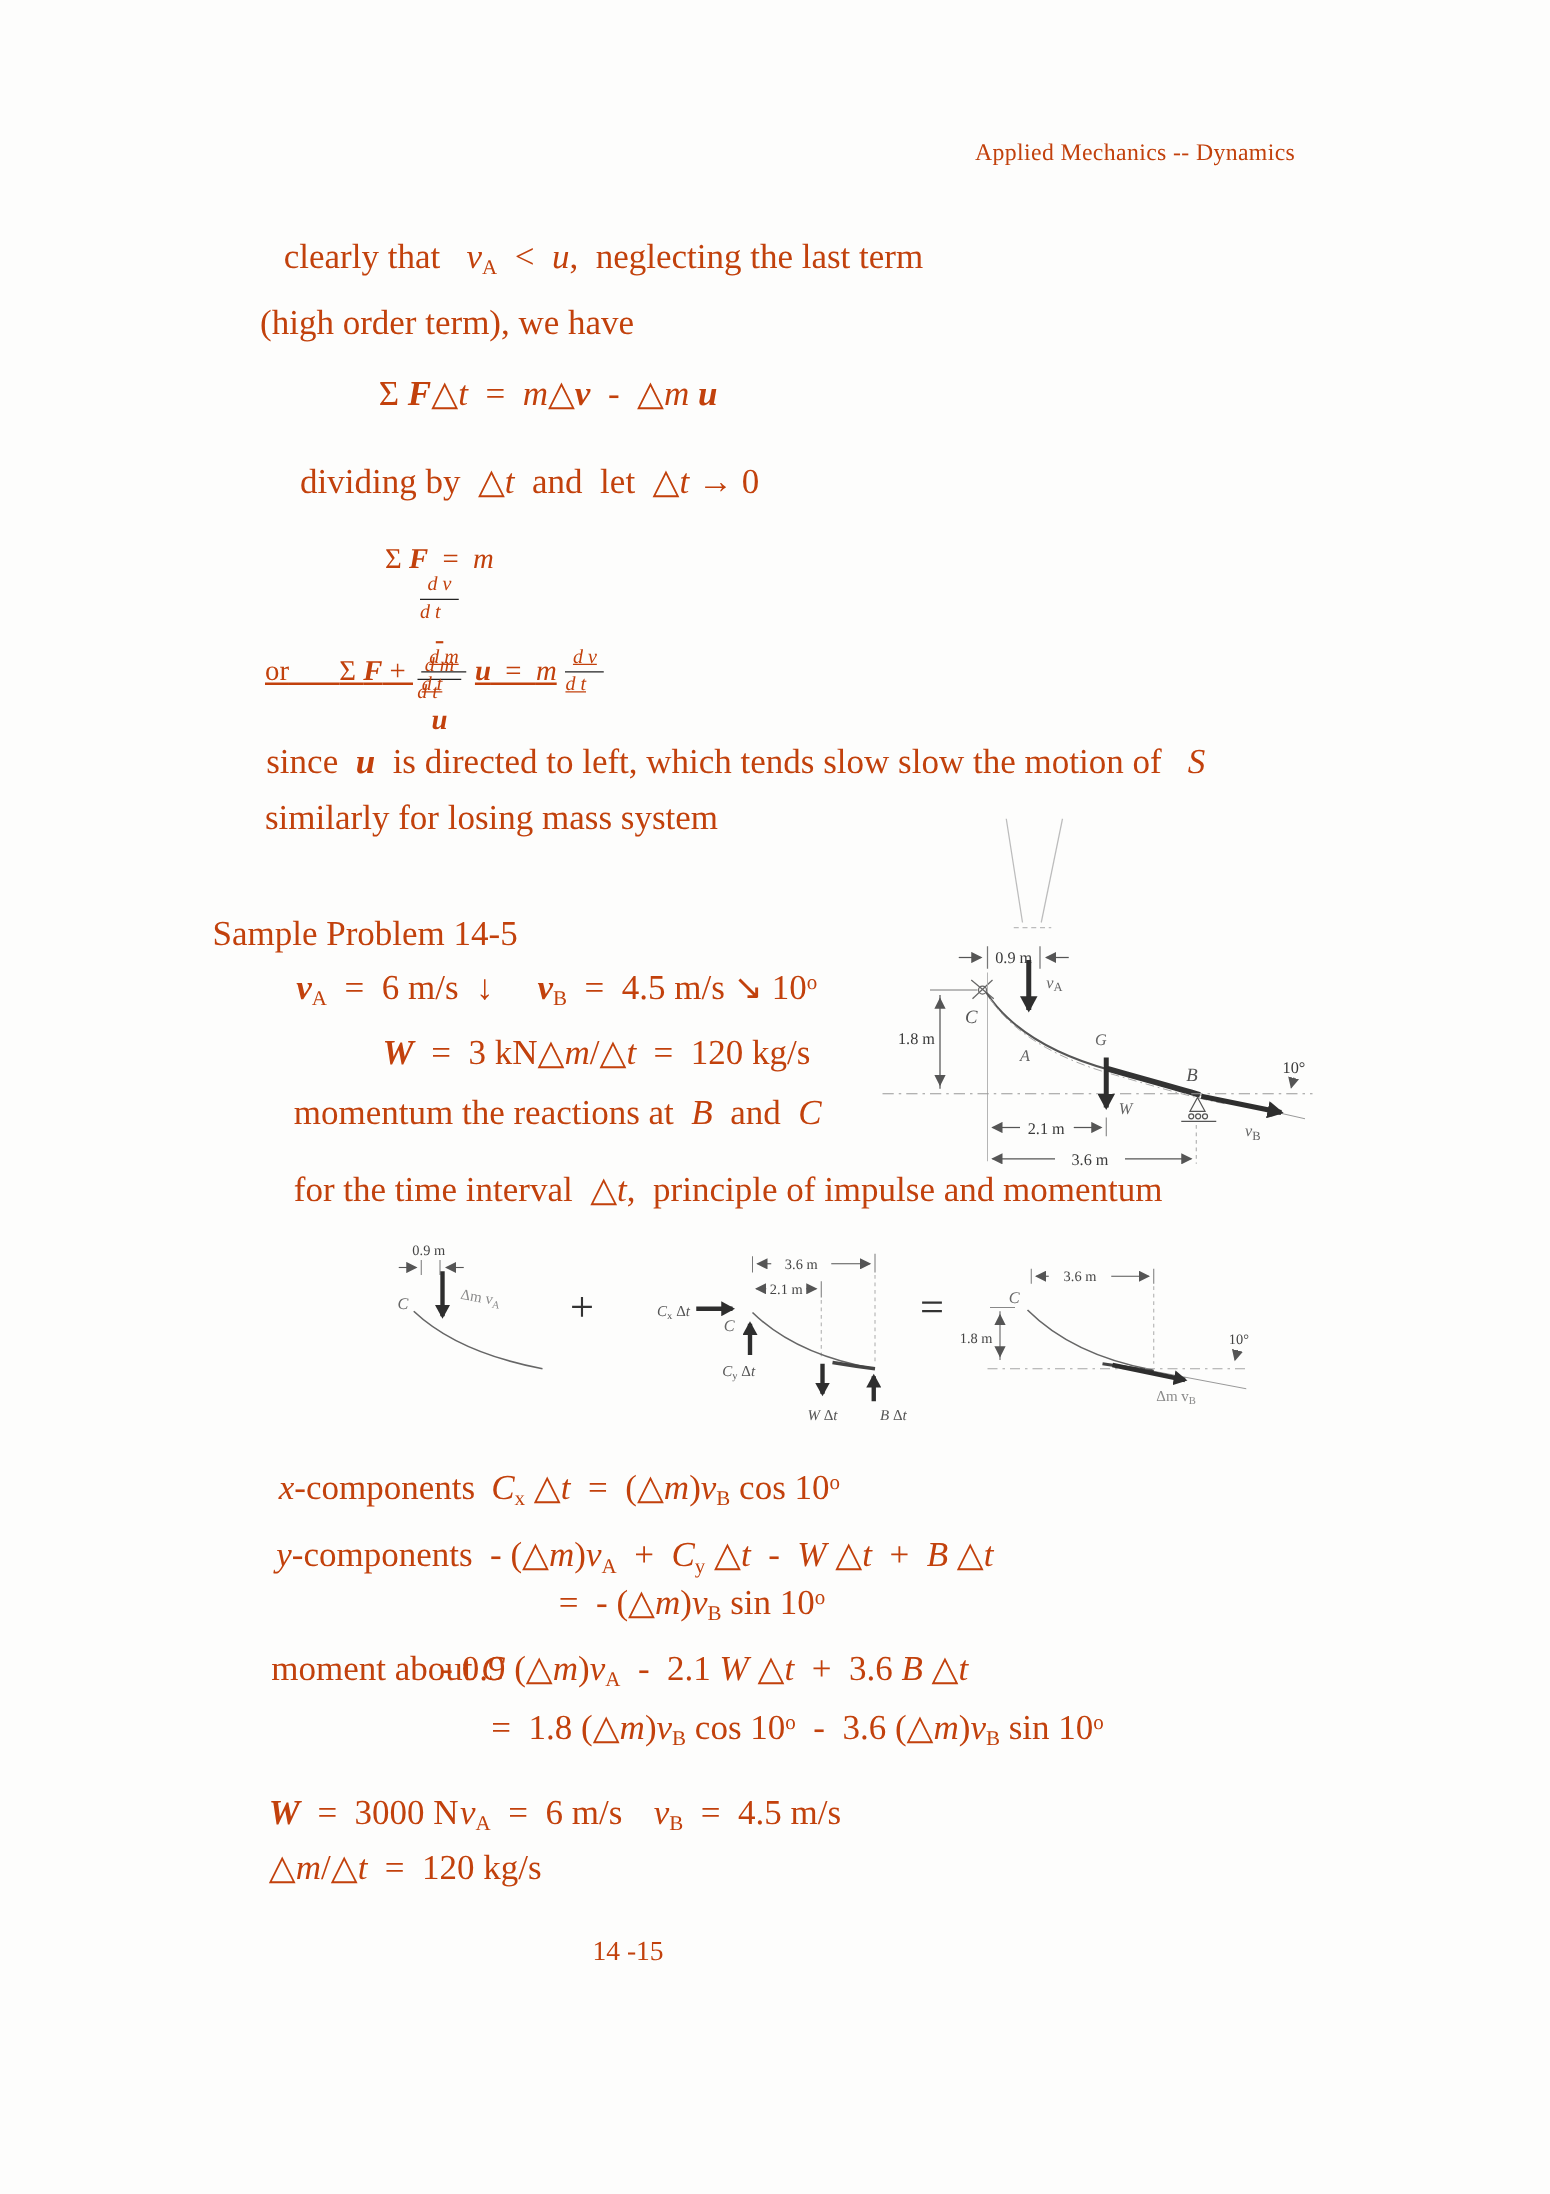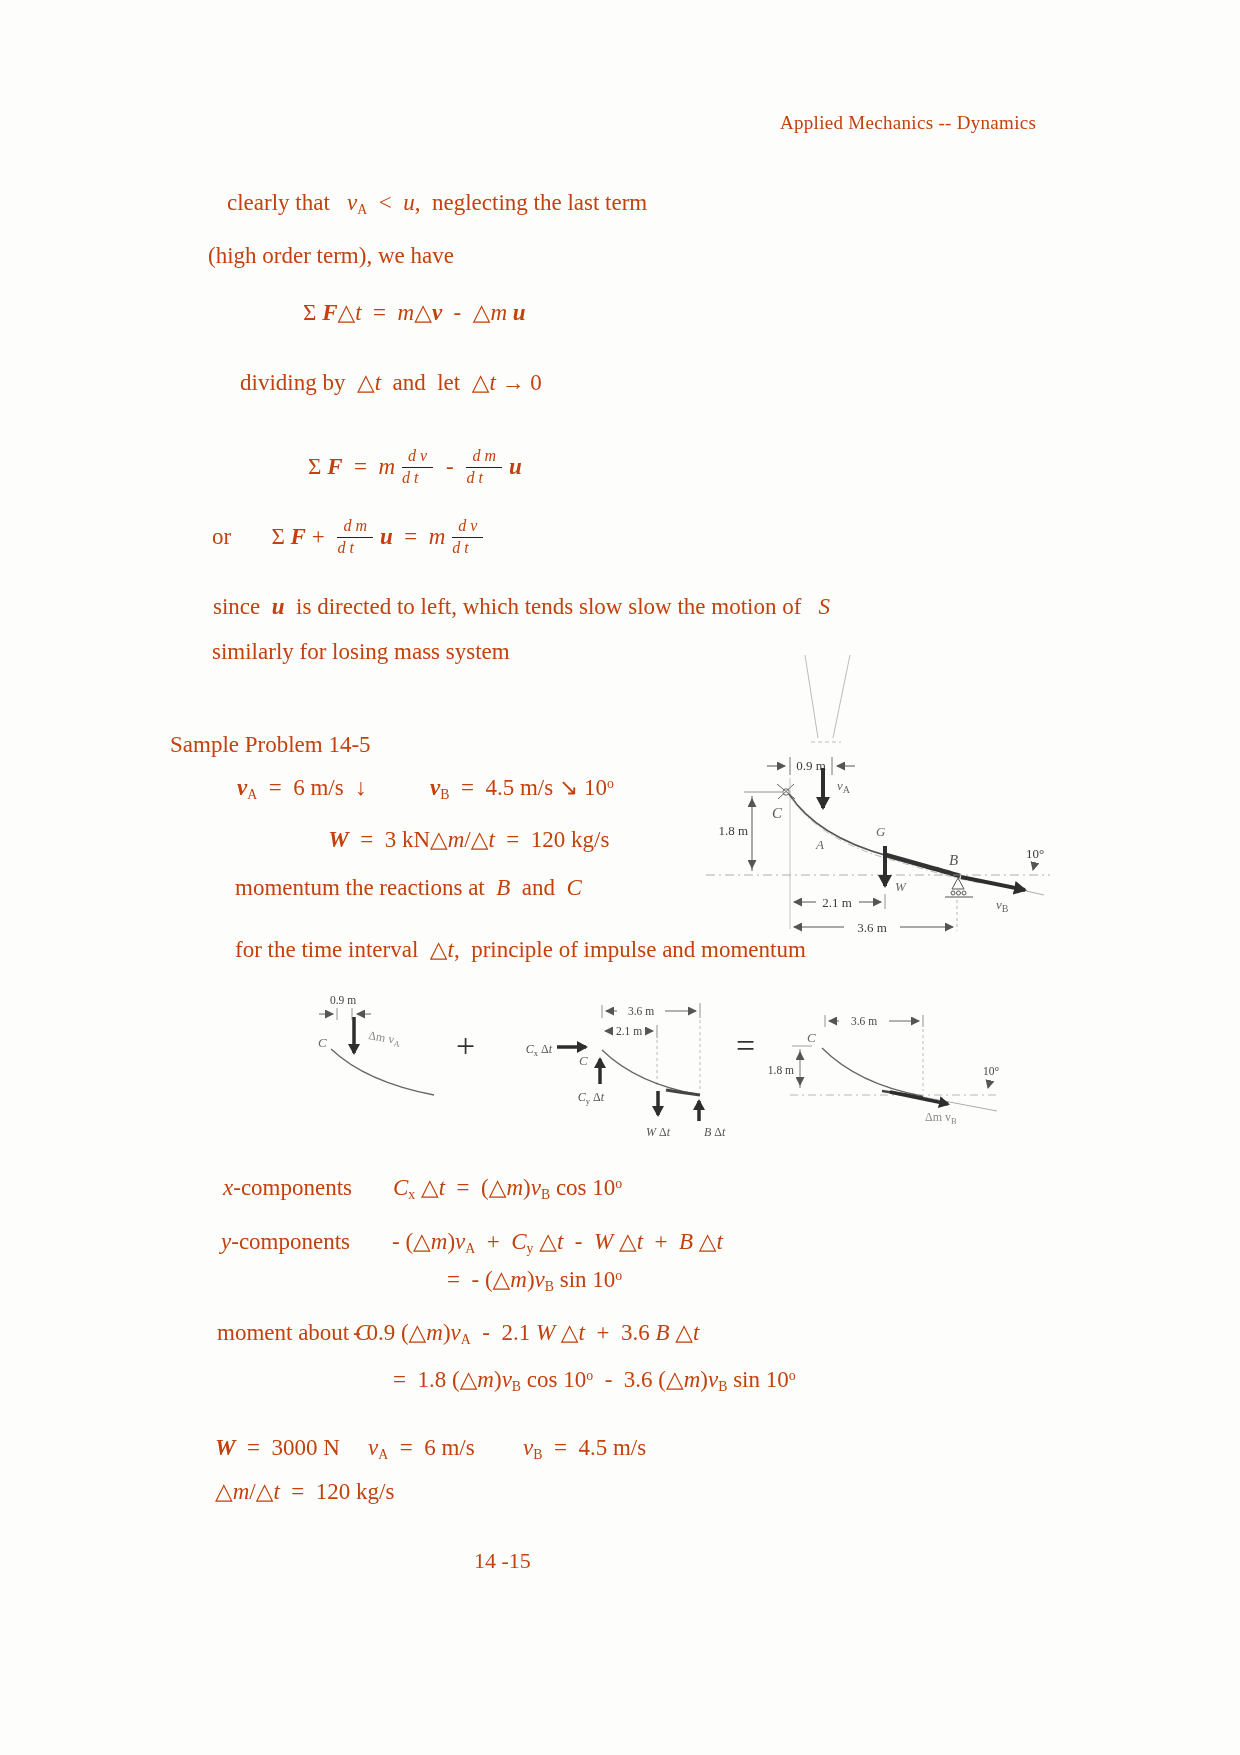--- a/index.html
+++ b/index.html
@@ -1,18 +1,18 @@
 <!DOCTYPE html>
 <html><head>
 <meta charset="utf-8">
 <style>
   html,body{margin:0;padding:0;background:#d9d9d9;}
   .page{position:relative;width:1240px;height:1755px;background:#fdfdfc;overflow:hidden;
         font-family:"Liberation Serif",serif;color:#c2410c;}
-  .tline{position:absolute;white-space:pre;font-size:23px;line-height:1.15;}
+  .tline{position:absolute;white-space:pre;font-size:28px;line-height:1.15;}
   .eqline{position:absolute;display:flex;align-items:center;white-space:pre;font-size:23px;}
   .hdr{position:absolute;font-size:19px;letter-spacing:.3px;}
   .pagenum{position:absolute;font-size:22px;}
   .seg-p{}
   .seg-i{font-style:italic;}
   .seg-bi{font-style:italic;font-weight:700;}
   .seg-sub{font-size:0.6em;position:relative;top:0.28em;}
   .seg-sup{font-size:0.6em;position:relative;top:-0.5em;}
   .colblock{display:inline-block;}
   .frac{display:inline-flex;flex-direction:column;align-items:flex-start;font-style:italic;
@@ -34,35 +34,35 @@
 
 <div class="page">
 
   <div class="hdr" style="left:780px;top:112px;">Applied Mechanics -- Dynamics</div>
 
   <div class="tline" style="left:227px;top:190px;"><span class="seg-p">clearly that   </span><span class="seg-i">v</span><span class="seg-sub">A</span><span class="seg-p">  &lt;  </span><span class="seg-i">u</span><span class="seg-p">,  neglecting the last term</span></div>
   <div class="tline" style="left:208px;top:243px;"><span class="seg-p">(high order term), we have</span></div>
   <div class="tline" style="left:303px;top:300px;"><span class="seg-p">Σ </span><span class="seg-bi">F</span><span class="seg-p">△</span><span class="seg-i">t</span><span class="seg-p">  =  </span><span class="seg-i">m</span><span class="seg-p">△</span><span class="seg-bi">v</span><span class="seg-p">  -  </span><span class="seg-p">△</span><span class="seg-i">m </span><span class="seg-bi">u</span></div>
   <div class="tline" style="left:240px;top:370px;"><span class="seg-p">dividing by  </span><span class="seg-p">△</span><span class="seg-i">t</span><span class="seg-p">  and  let  </span><span class="seg-p">△</span><span class="seg-i">t</span><span class="seg-p"> → 0</span></div>
 
-  <div class="eqline" style="left:308px;top:448px;">
+  <div class="eqline" style="left:308px;top:434px;flex-direction:column;">
     <span class="segwrap"><span class="seg-p">Σ </span><span class="seg-bi">F</span><span class="seg-p">  =  </span><span class="seg-i">m</span></span>
     <span class="frac">
       <span class="num">d v</span>
       <span class="den">d t</span>
     </span>
     <span class="segwrap"><span class="seg-p"> - </span></span>
     <span class="frac">
       <span class="num">d m</span>
       <span class="den">d t</span>
     </span>
     <span class="segwrap"><span class="seg-bi">u</span></span>
   </div>
 
-  <div class="eqline" style="left:212px;top:518px;">
+  <div class="eqline" style="left:212px;top:518px;text-decoration:underline;">
     <span class="segwrap"><span class="seg-p">or</span><span class="seg-p">       </span><span class="seg-p">Σ </span><span class="seg-bi">F</span><span class="seg-p"> + </span></span>
     <span class="frac">
       <span class="num">d m</span>
       <span class="den">d t</span>
     </span>
     <span class="segwrap"><span class="seg-bi">u</span><span class="seg-p">  =  </span><span class="seg-i">m</span></span>
     <span class="frac">
       <span class="num">d v</span>
       <span class="den">d t</span>
     </span>

